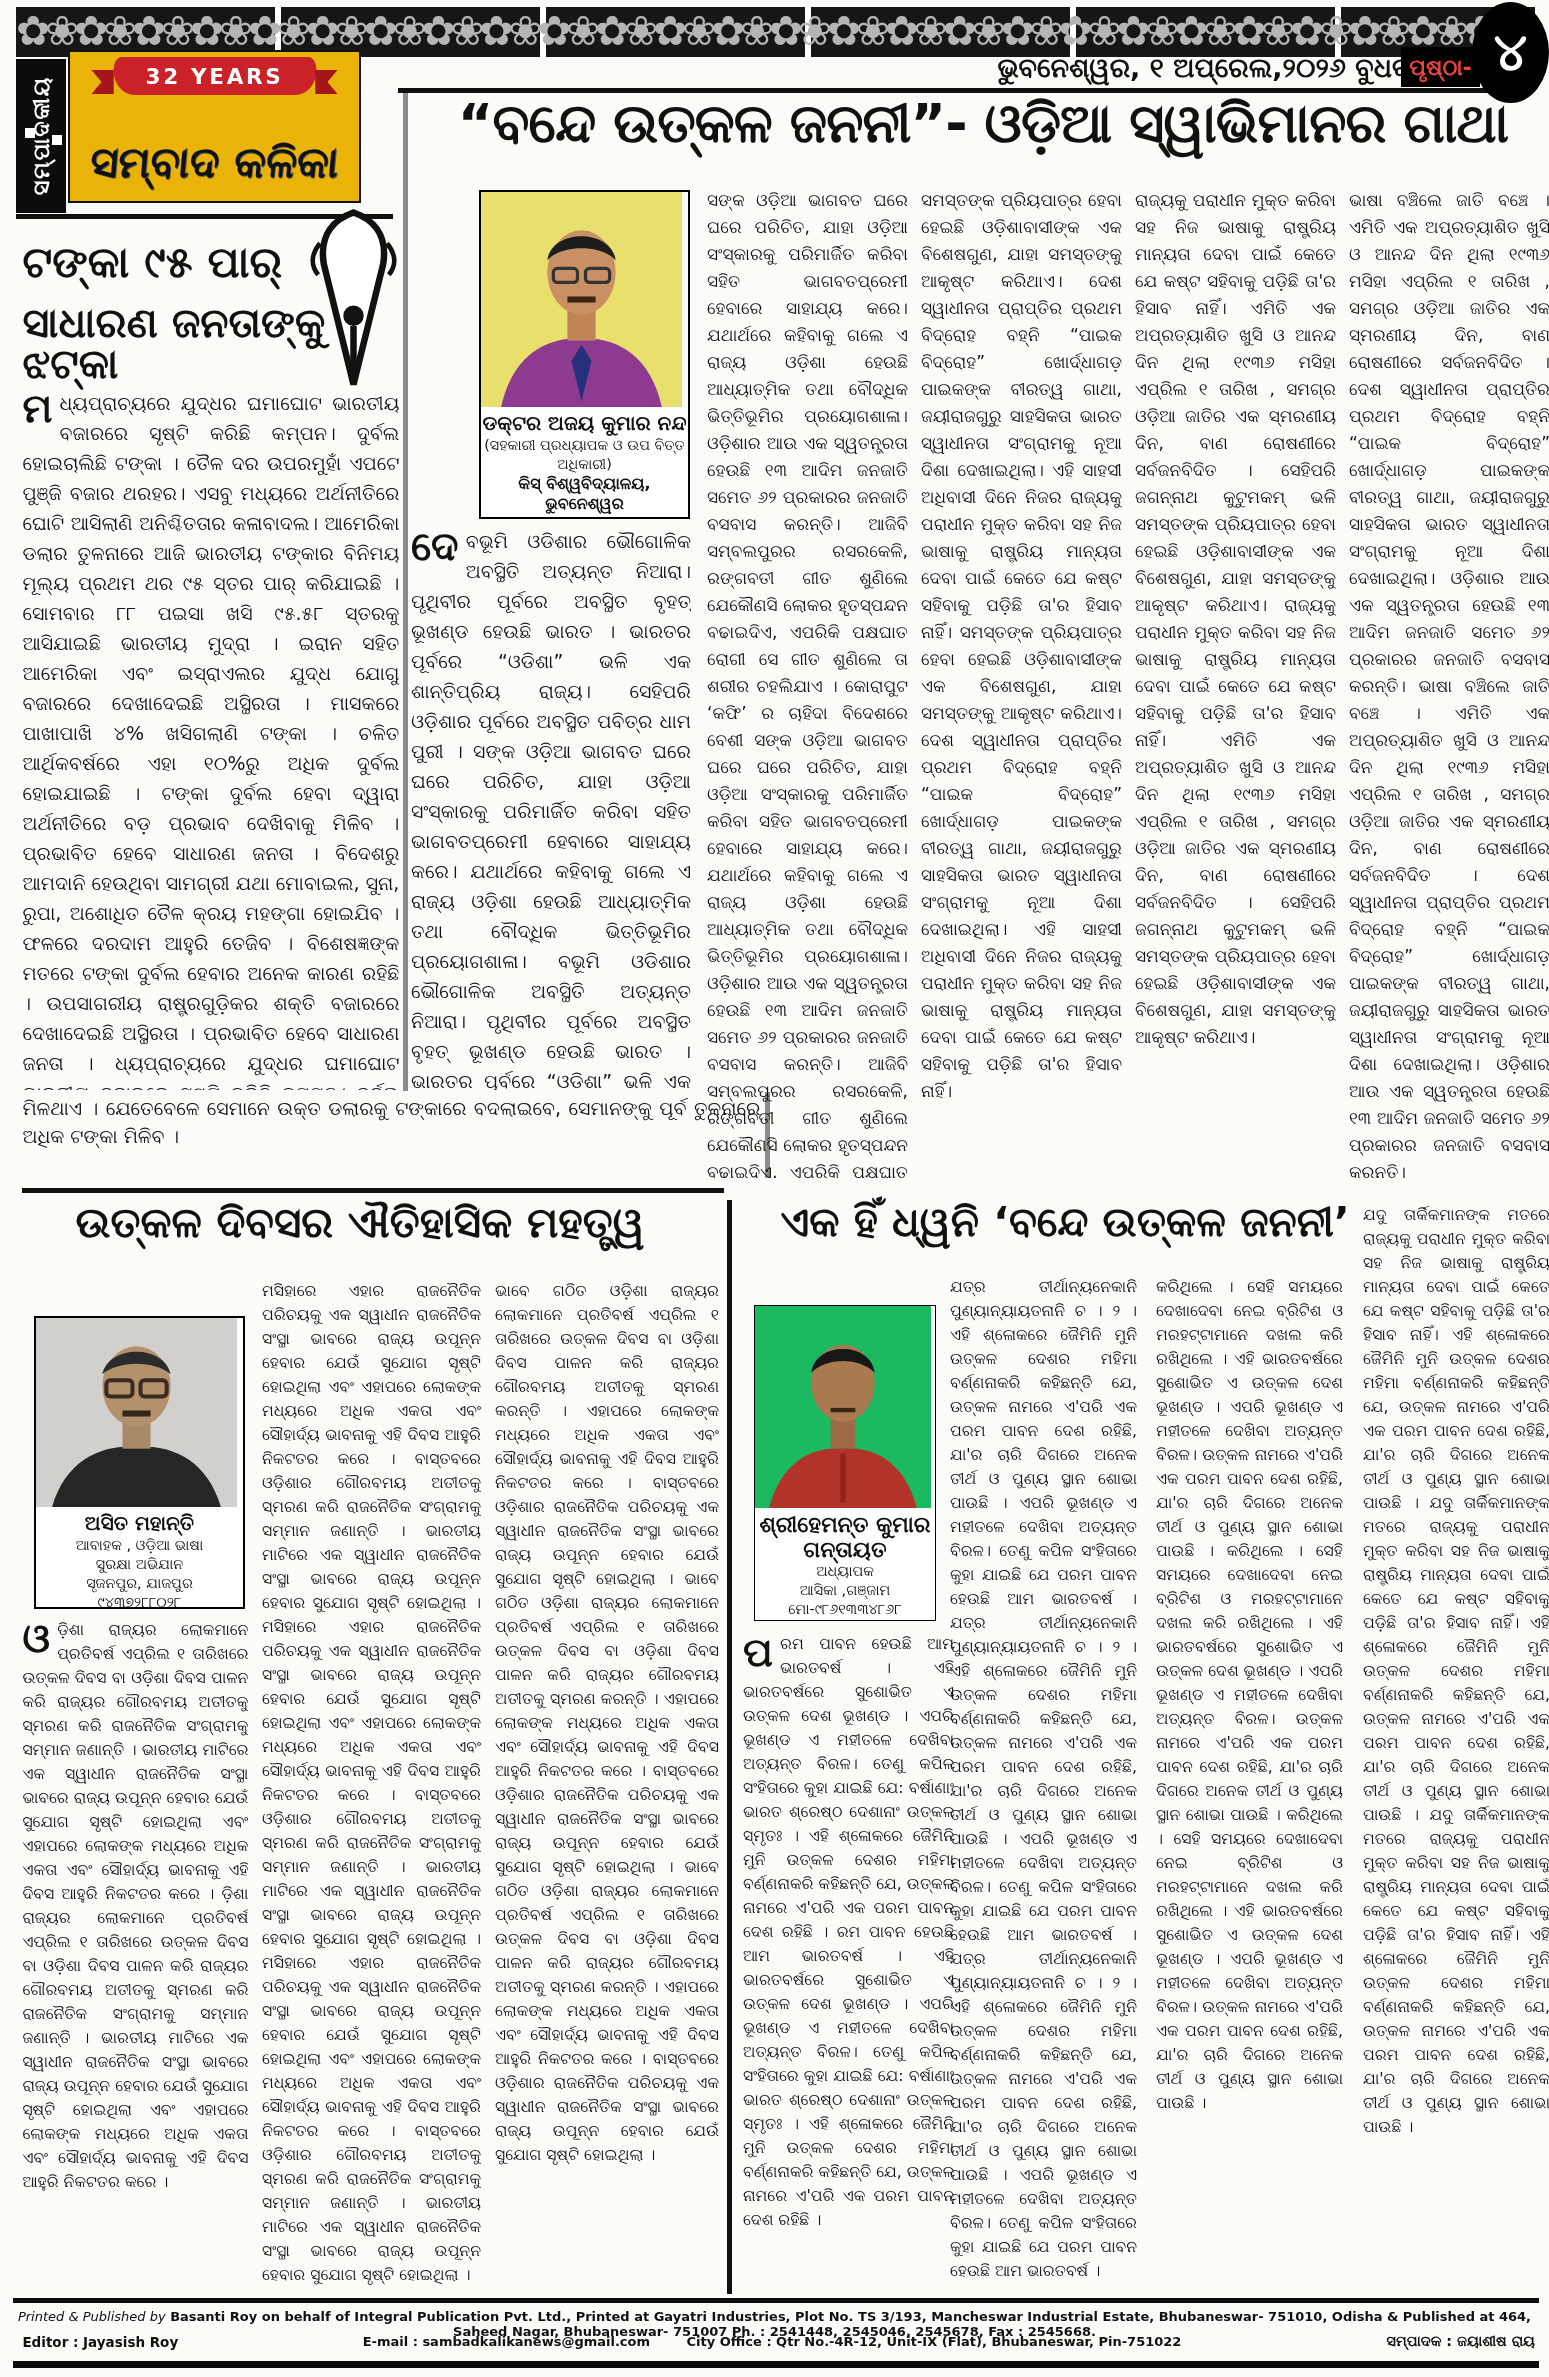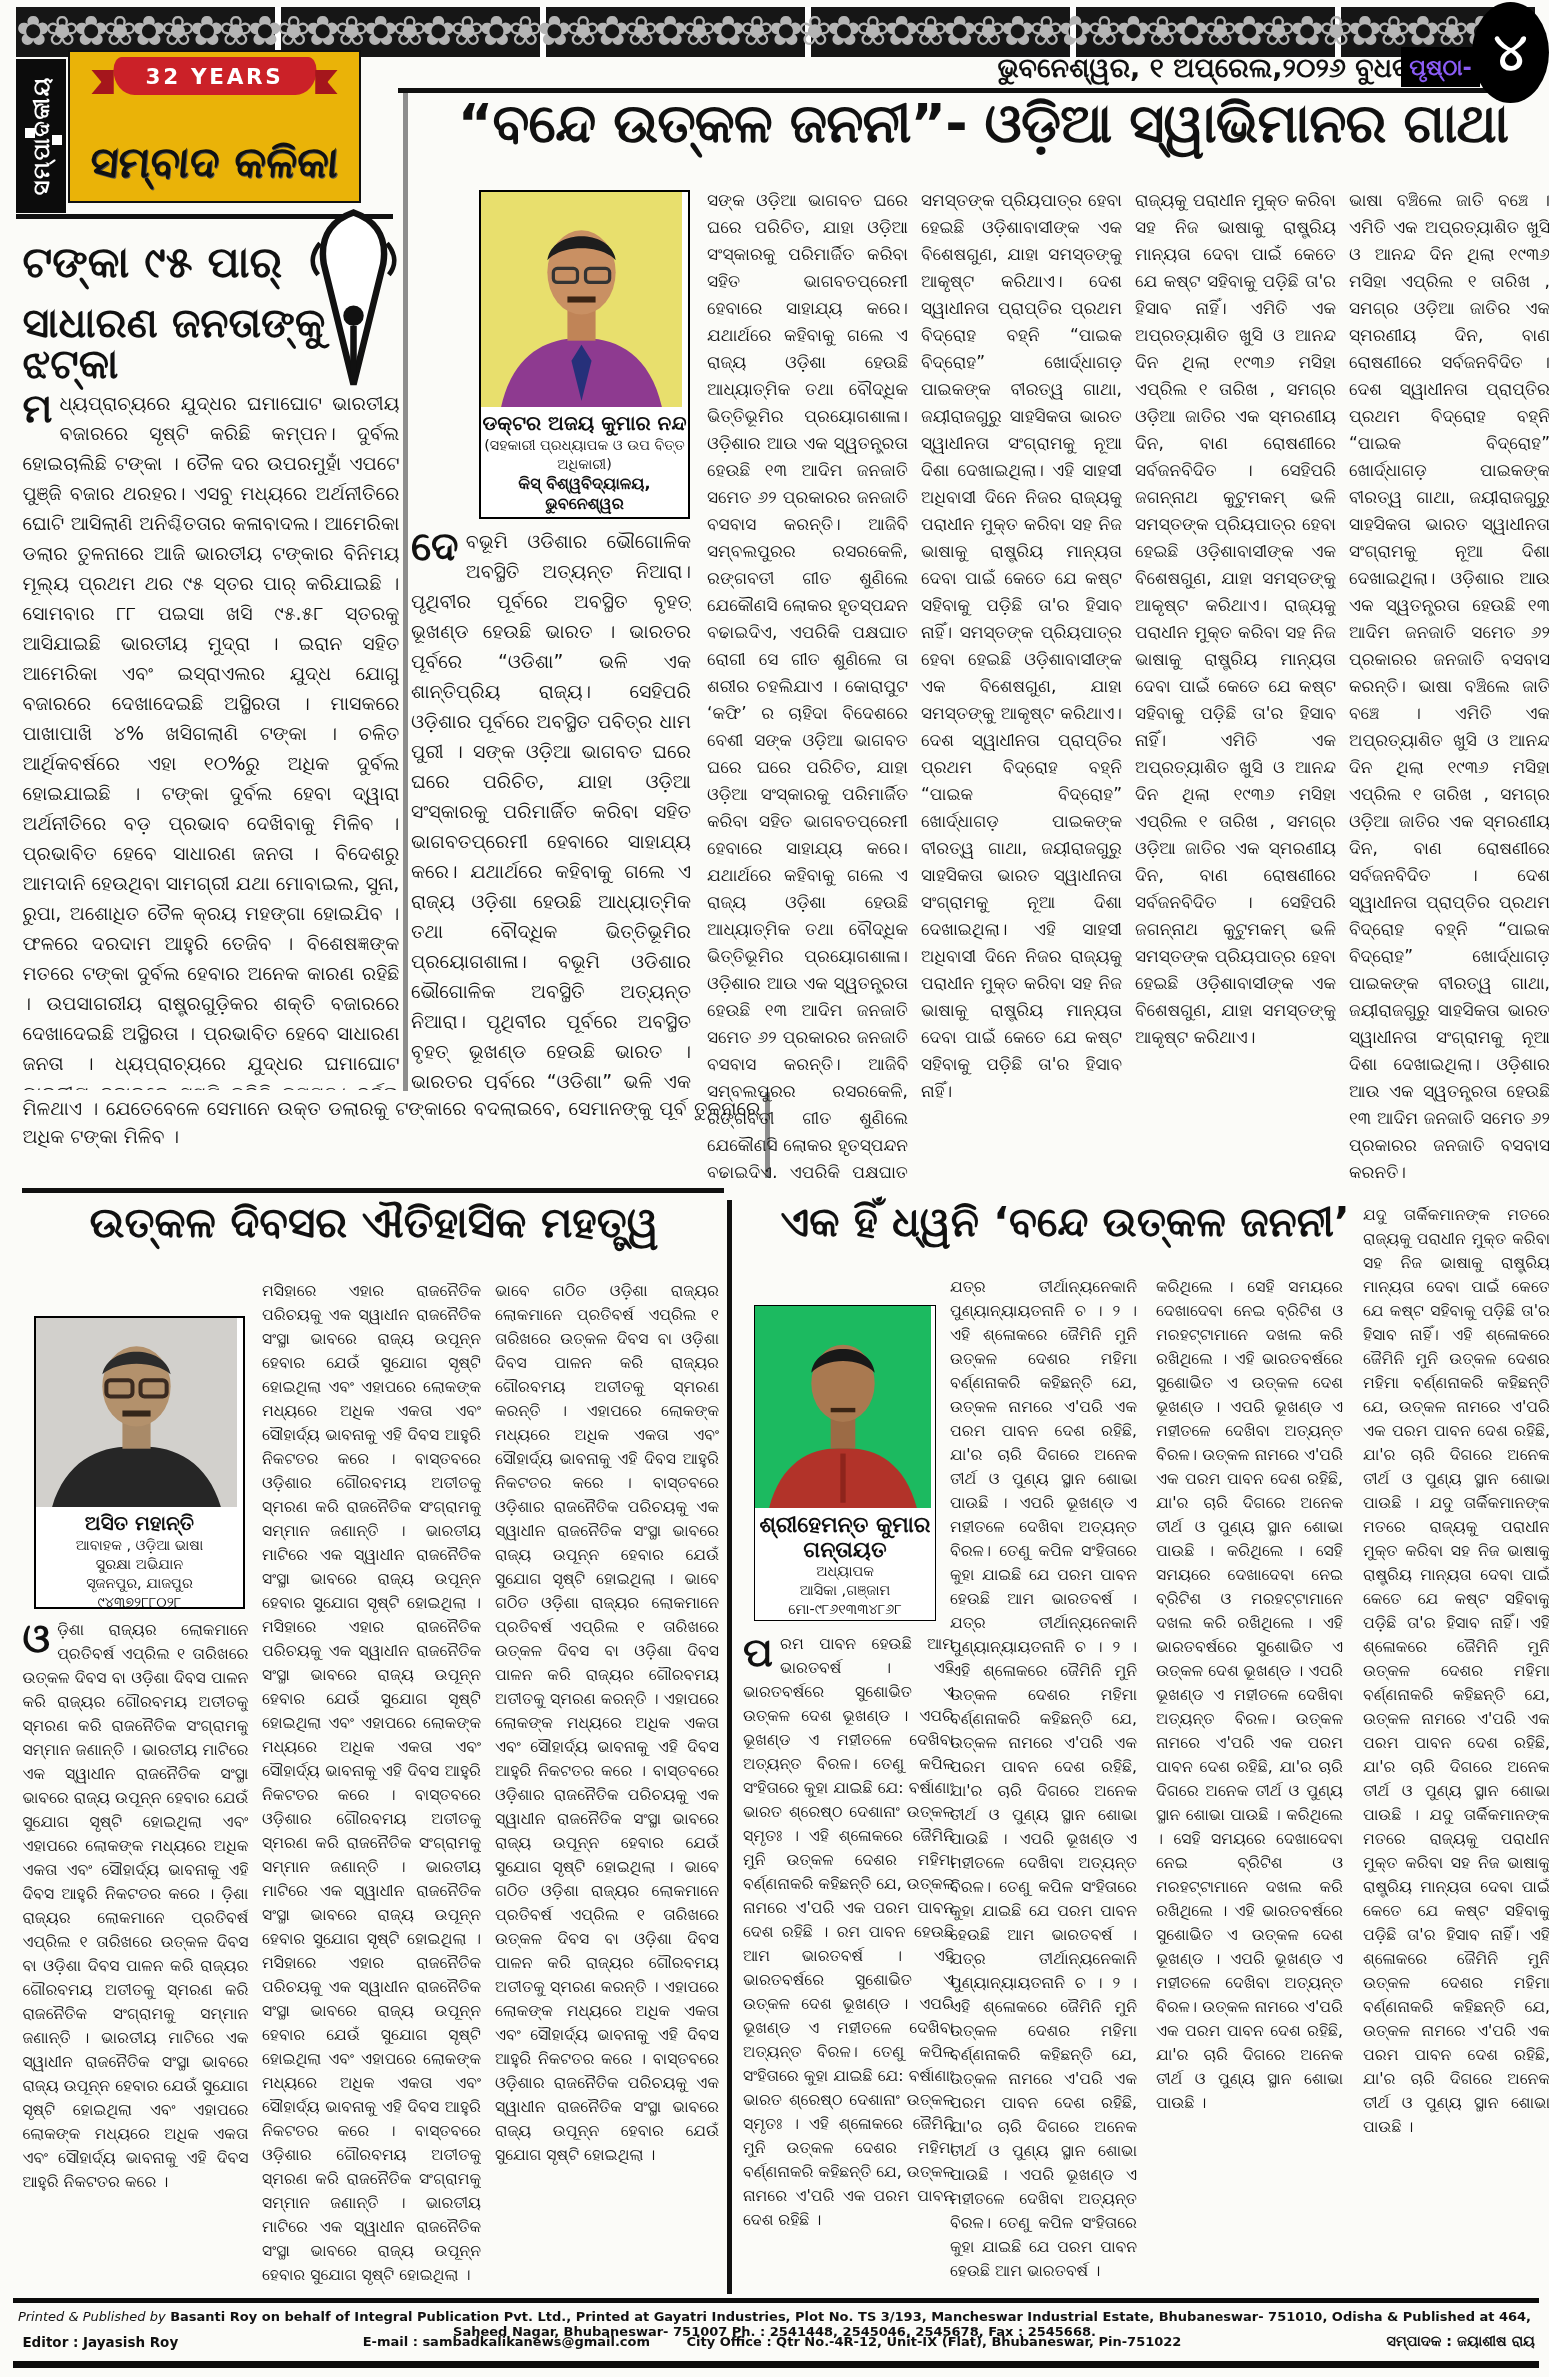--- a/index.html
+++ b/index.html
@@ -7,21 +7,21 @@
         font-family:"DejaVu Sans","Liberation Sans",sans-serif;overflow:hidden;}
   .abs{position:absolute;}
   
   .flowers{left:16px;top:7.2px;width:1519px;height:50px;background:#161616;
            color:#b5b5b5;font-size:41px;line-height:48px;letter-spacing:-5.4px;
            overflow:hidden;white-space:nowrap;
            background-image:repeating-linear-gradient(90deg,#161616 0 259px,#fff 259px 265px);}
   
   .dateline{left:970px;top:52px;width:467px;text-align:right;font-size:27px;font-weight:bold;}
   .rule-dateline{left:398px;top:88px;width:1091px;height:5.4px;background:#101010;}
-  .badge-label{left:1401px;top:47px;width:79px;height:40px;background:#000;color:#8b5cf6;
+  .badge-label{left:1401px;top:47px;width:79px;height:40px;background:#000;color:#ef4444;
                display:flex;align-items:center;justify-content:center;font-size:22.4px;font-weight:bold;}
   .badge-num{left:1472px;top:1.8px;width:77px;height:101px;background:#000;color:#fff;border-radius:50%;
              display:flex;align-items:center;justify-content:center;font-size:52px;font-weight:bold;}
   
   .mast-bar{left:16px;top:59px;width:50px;height:154px;background:#0c0c0c;color:#fff;
             display:flex;align-items:center;justify-content:center;}
   .mast-bar span{writing-mode:vertical-rl;transform:rotate(180deg);font-size:22.4px;font-weight:bold;letter-spacing:1.8px;}
   .sq{width:10px;height:10px;background:#fff;}
   .sq1{left:25px;top:128px;} .sq2{left:52px;top:135px;}
   .logo-box{left:68px;top:50px;width:289px;height:149px;background:#eab308;border:2.7px solid #111;}
@@ -57,21 +57,21 @@
   .col{position:absolute;text-align:justify;overflow:hidden;}
   .mcol{font-size:17px;line-height:27px;}
   .mcol1{left:411px;top:526px;width:280px;height:564px;font-size:19px;line-height:30px;}
   .mcol2{left:707px;top:187px;width:201px;height:991px;}
   .mcol3{left:921px;top:187px;width:201px;height:991px;}
   .mcol4{left:1135px;top:187px;width:201px;height:991px;}
   .mcol5{left:1349px;top:187px;width:201px;height:991px;}
   .dropcap{float:left;font-size:40px;font-weight:bold;line-height:36px;margin:1.8px 7.2px 0 0;}
   
   .rule-bottom{left:22.4px;top:1188px;width:702px;height:4.5px;background:#111;}
-  .la-hl{left:26px;top:1198px;width:696px;font-size:42px;font-weight:bold;text-align:center;white-space:nowrap;}
+  .la-hl{left:12px;top:1198px;width:696px;font-size:42px;font-weight:bold;text-align:center;white-space:nowrap;}
   .pbox2{left:34px;top:1316px;width:207px;height:289px;}
   .bcol{font-size:15.7px;line-height:24px;}
   .lcol1{left:22.4px;top:1618px;width:226px;height:675px;}
   .lcol2{left:262px;top:1279px;width:219px;height:1015px;}
   .lcol3{left:495px;top:1279px;width:224px;height:1015px;}
   .vdivider{left:727px;top:1200px;width:4.5px;height:1094px;background:#111;}
   .ma-hl{left:774px;top:1198px;width:582px;font-size:41px;font-weight:bold;text-align:center;white-space:nowrap;}
   .pbox3{left:754px;top:1305px;width:180px;height:314px;border-width:1.8px;}
   .ccolA{left:743px;top:1632px;width:211px;height:661px;}
   .ccolB{left:950px;top:1275px;width:187px;height:1018px;}

